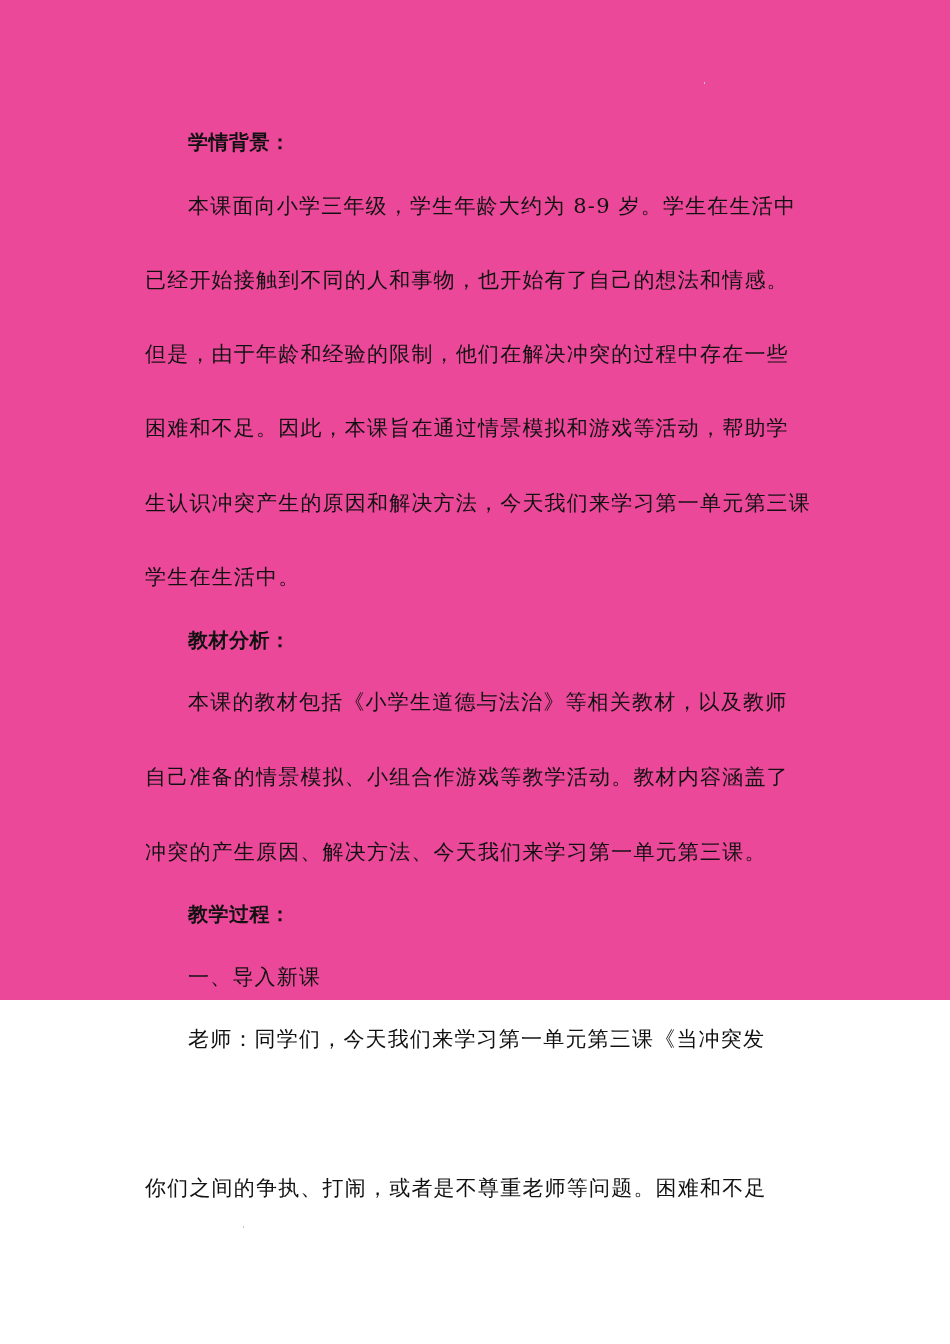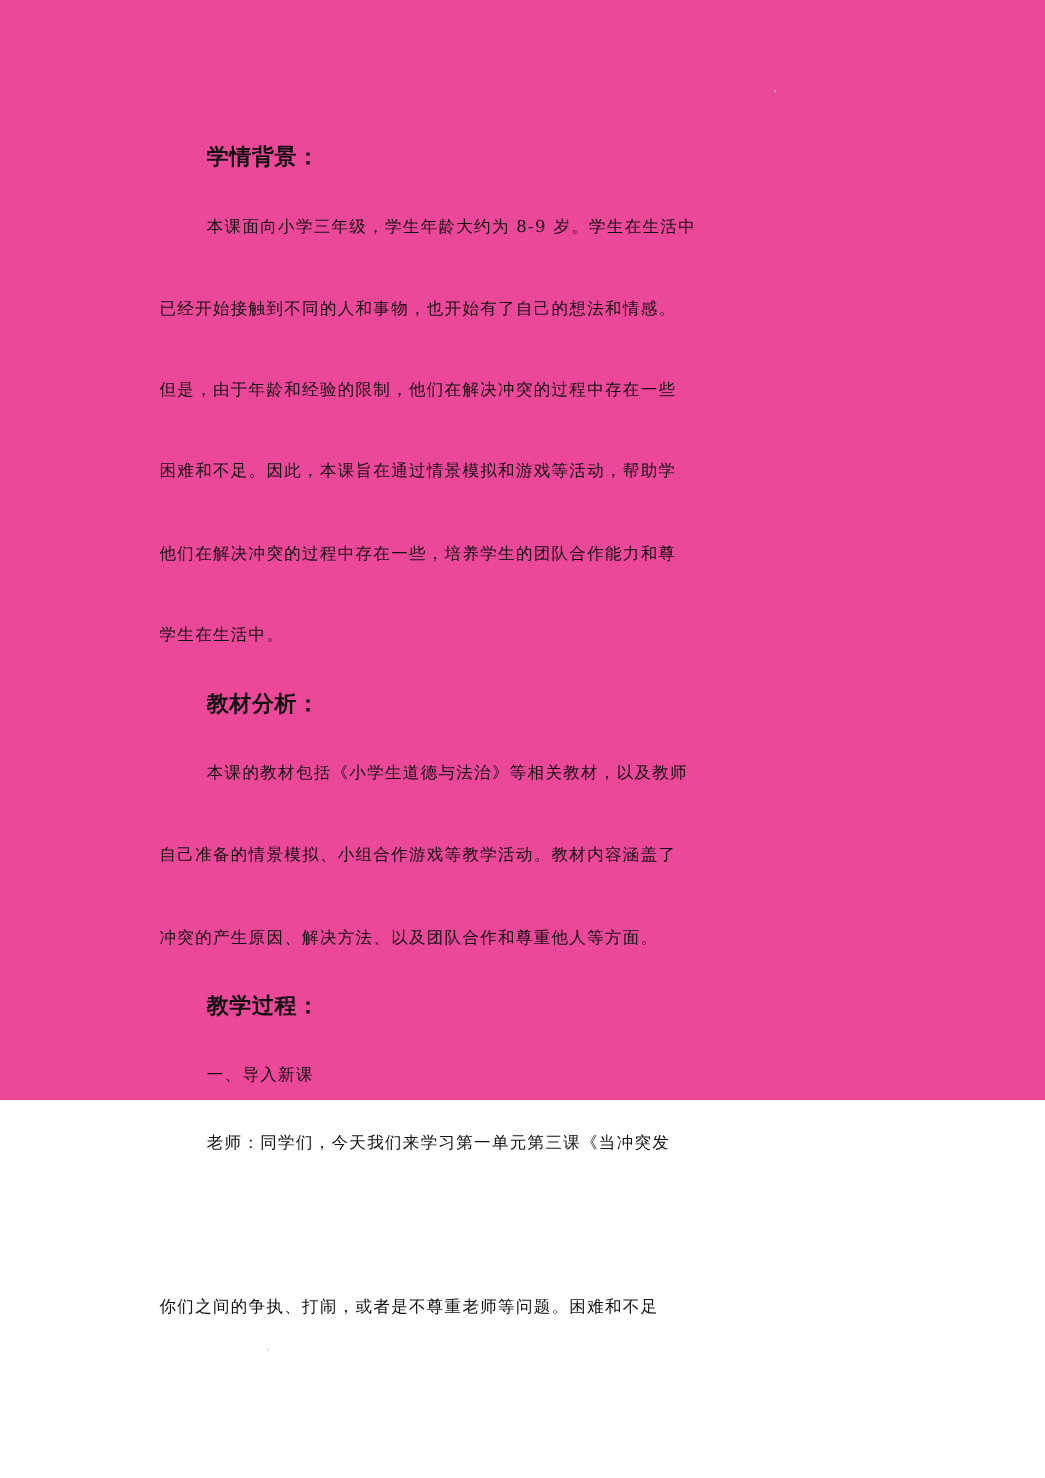--- a/index.html
+++ b/index.html
@@ -17,21 +17,21 @@
     }
     .page {
       position: absolute;
       left: 0; top: 0;
       width: 950px; height: 1000px;
       background: #ec4899;
     }
     .line {
       position: absolute;
       left: 145px;
-      font-size: 15px;
+      font-size: 21px;
       line-height: 28px;
       white-space: nowrap;
       letter-spacing: 1.2px;
     }
     .indent { left: 188px; }
     .heading {
       font-weight: bold;
       font-family: "DejaVu Sans", "Liberation Sans", sans-serif;
       font-size: 20px;
       letter-spacing: 0.5px;
@@ -48,28 +48,28 @@
 <div class="page">
 
   <div class="speck" style="left:704px;top:82px;"></div>
 
   <div class="line indent heading" style="top:128px;">学情背景：</div>
 
   <div class="line indent" style="top:192px;">本课面向小学三年级，学生年龄大约为 8-9 岁。学生在生活中</div>
   <div class="line" style="top:266px;">已经开始接触到不同的人和事物，也开始有了自己的想法和情感。</div>
   <div class="line" style="top:340px;">但是，由于年龄和经验的限制，他们在解决冲突的过程中存在一些</div>
   <div class="line" style="top:414px;">困难和不足。因此，本课旨在通过情景模拟和游戏等活动，帮助学</div>
-  <div class="line" style="top:489px;">他们在解决冲突的过程中存在一些，培养学生的团队合作能力和尊</div>
+  <div class="line" style="top:489px;">生认识冲突产生的原因和解决方法，今天我们来学习第一单元第三课</div>
   <div class="line" style="top:563px;">学生在生活中。</div>
 
   <div class="line indent heading" style="top:628px;font-family:Liberation Mono, monospace;">教材分析：</div>
 
   <div class="line indent" style="top:688px;">本课的教材包括《小学生道德与法治》等相关教材，以及教师</div>
   <div class="line" style="top:763px;">自己准备的情景模拟、小组合作游戏等教学活动。教材内容涵盖了</div>
-  <div class="line" style="top:838px;">冲突的产生原因、解决方法、以及团队合作和尊重他人等方面。</div>
+  <div class="line" style="top:838px;">冲突的产生原因、解决方法、今天我们来学习第一单元第三课。</div>
 
   <div class="line indent heading" style="top:900px;">教学过程：</div>
   <div class="line indent" style="top:963px;">一、导入新课</div>
 
   <div class="line indent" style="top:1025px;">老师：同学们，今天我们来学习第一单元第三课《当冲突发</div>
   <div class="line" style="top:1174px;">你们之间的争执、打闹，或者是不尊重老师等问题。困难和不足</div>
 
   <div class="speck" style="left:243px;top:1226px;"></div>
 </div>
 

